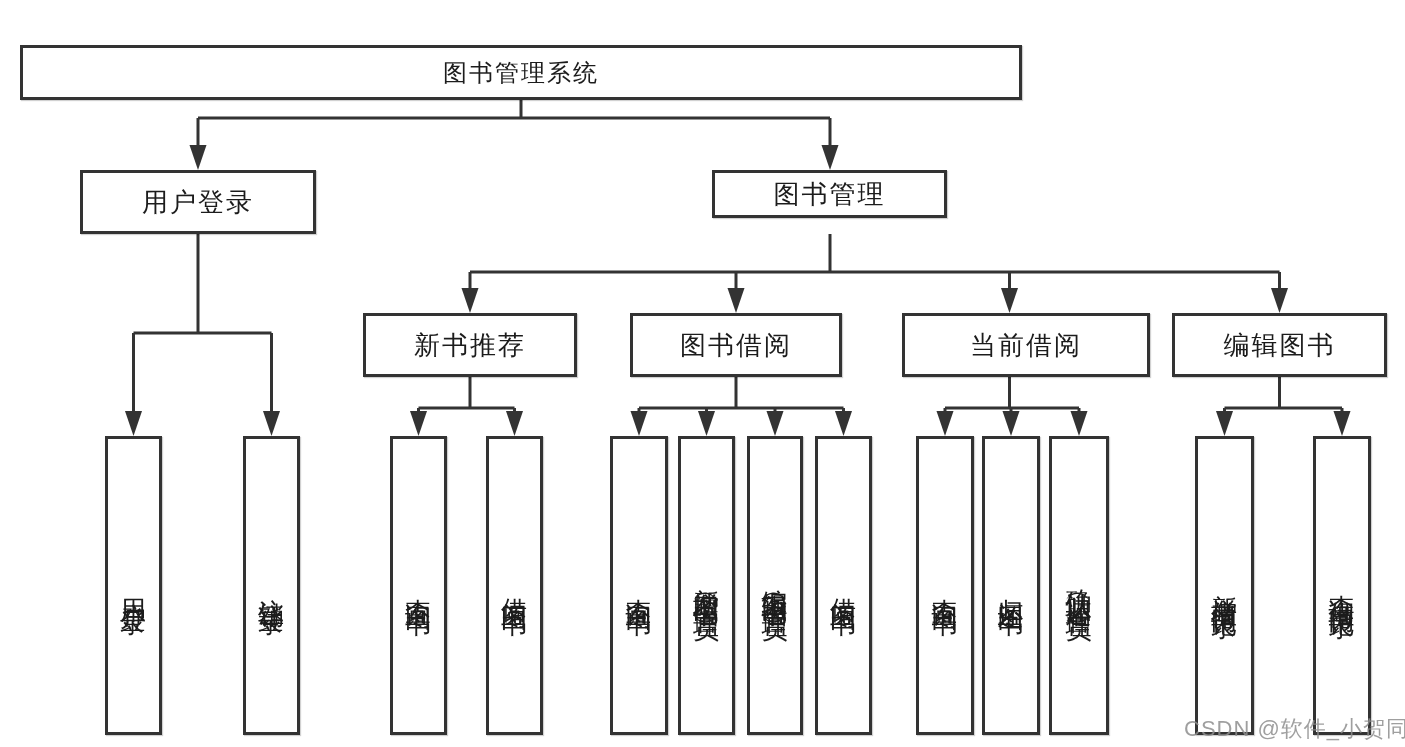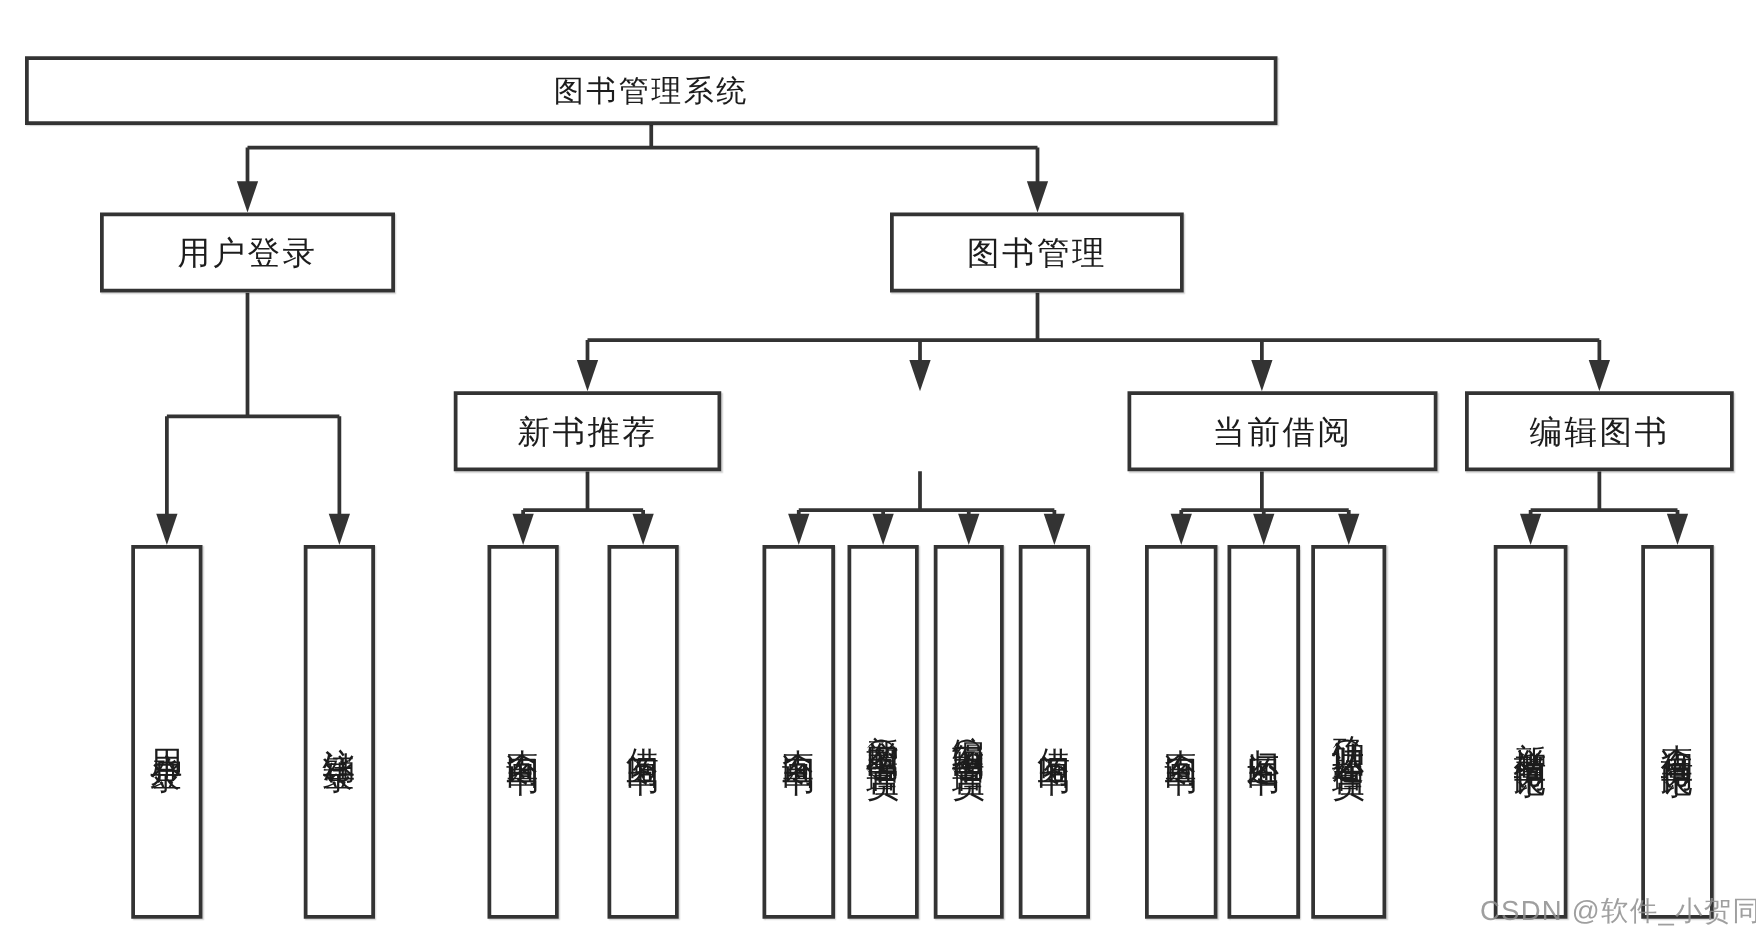--- a/index.html
+++ b/index.html
@@ -112,23 +112,24 @@
       <polygon points="1002.5,411 1019.5,411 1011,436"></polygon>
       <polygon points="1070.5,411 1087.5,411 1079,436"></polygon>
       <polygon points="1216,411 1233,411 1224.5,436"></polygon>
       <polygon points="1333.5,411 1350.5,411 1342,436"></polygon>
     </g>
   </svg>
 
   <div class="node root" style="left:20px; top:13px; width:1002px; height:55px;margin-top:32px;">图书管理系统</div>
 
   <div class="node branch" style="left:80px; top:170px; width:236px; height:64px;">用户登录</div>
-  <div class="node branch" style="left:712px; top:170px; width:235px; height:64px;">图书管理</div>
+  <div class="node branch" style="left:712px; top:170px; width:235px; height:48px;">图书管理</div>
 
   <div class="node branch" style="left:363px; top:313px; width:214px; height:64px;text-align:right;">新书推荐</div>
+  <div class="node branch" style="left:630px; top:313px; width:212px; height:64px;">图书借阅</div>
   <div class="node branch" style="left:902px; top:313px; width:248px; height:64px;">当前借阅</div>
   <div class="node branch" style="left:1172px; top:313px; width:215px; height:64px;">编辑图书</div>
 
   <div class="node leaf" style="left:105px; top:436px; width:57px; height:299px;">用户登录</div>
   <div class="node leaf" style="left:243px; top:436px; width:57px; height:299px;">注销登录</div>
 
   <div class="node leaf" style="left:390px; top:436px; width:57px; height:299px;">查询图书</div>
   <div class="node leaf" style="left:486px; top:436px; width:57px; height:299px;">借阅图书</div>
 
   <div class="node leaf" style="left:610px; top:436px; width:58px; height:299px;">查询图书</div>

